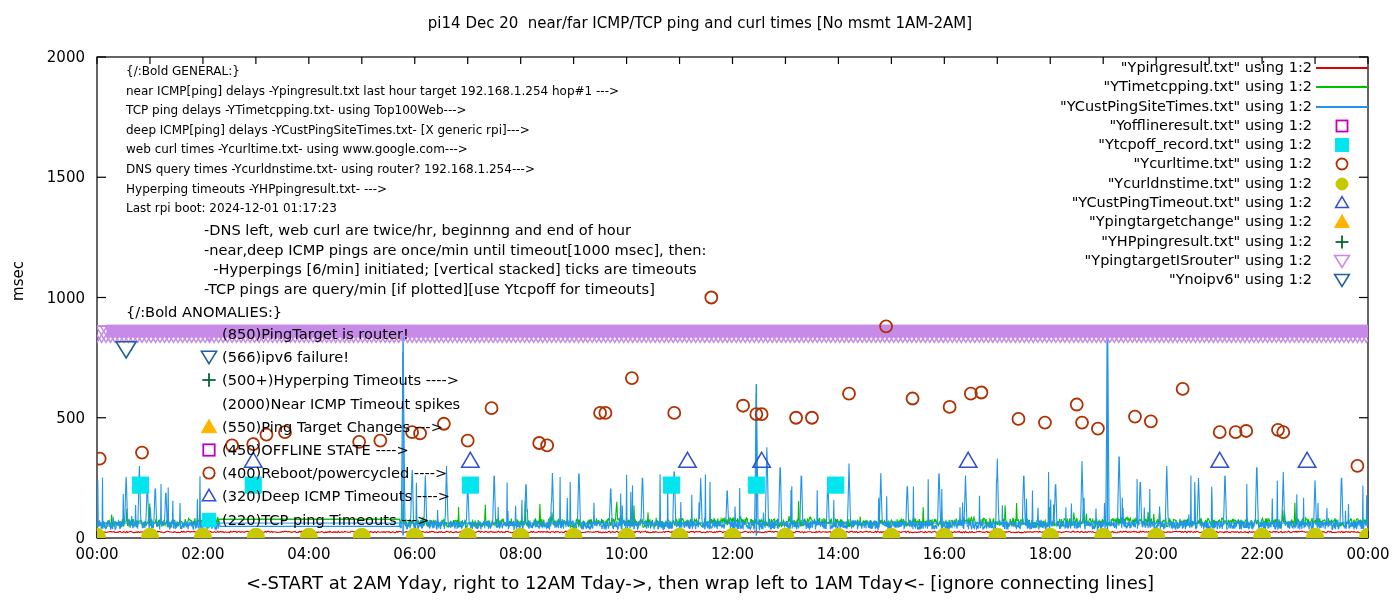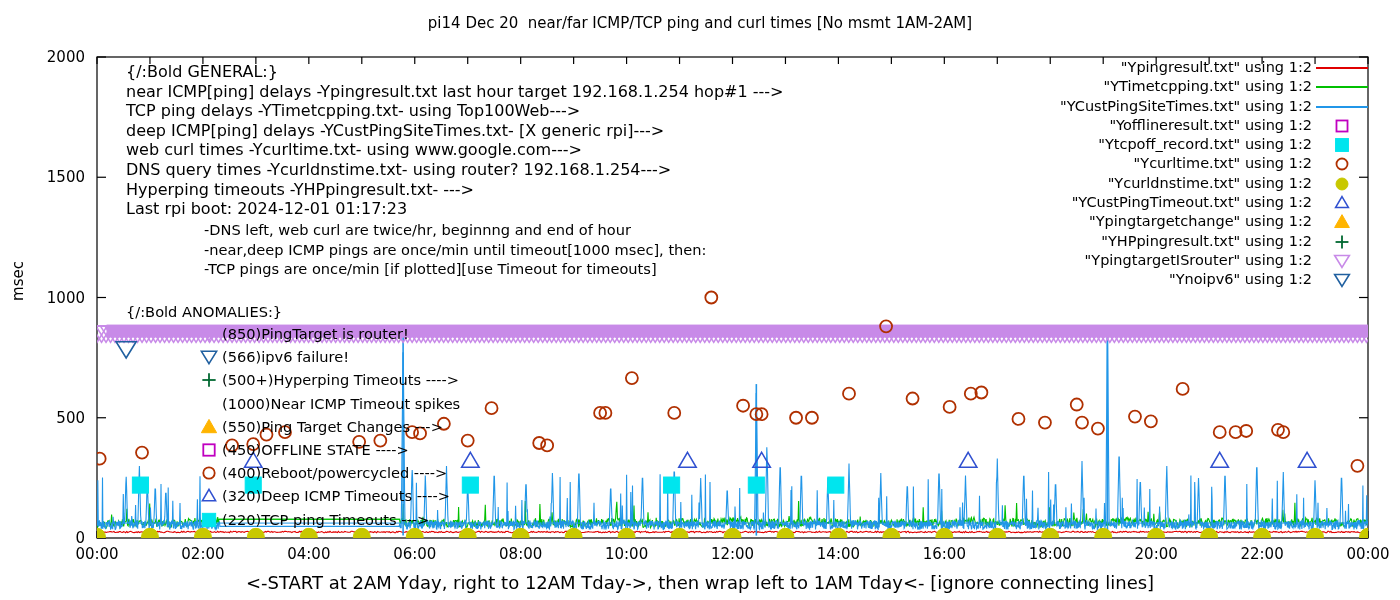--- a/index.html
+++ b/index.html
@@ -13,21 +13,21 @@
   #ylabel{left:-17px;top:272px;width:70px;text-align:center;font-size:15px;
           transform:rotate(-90deg);}
   #xcaption{left:0;top:572px;width:1400px;text-align:center;font-size:18px;white-space:pre;}
   
   #legend{left:960px;top:58px;width:410px;}
   .lg-row{position:relative;height:19.3px;}
   .lg-txt{position:absolute;right:58px;top:0;font-size:14.5px;white-space:pre;
           text-align:right;line-height:19.3px;}
   .lg-key{position:absolute;right:0;top:0;width:56px;height:19.3px;}
   
-  #general{left:126px;top:62px;font-size:16px;line-height:19.6px;white-space:pre;}
+  #general{left:126px;top:62px;font-size:12px;line-height:19.6px;white-space:pre;}
   #notes{left:204px;top:220px;font-size:14.6px;line-height:19.6px;white-space:pre;}
   #anom-title{left:126px;top:303px;font-size:14.6px;white-space:pre;}
   #anom-list{left:196px;top:322px;font-size:14.6px;line-height:23.2px;}
   .an-row{position:relative;height:23.2px;white-space:pre;}
   .an-key{position:absolute;left:0;top:0;width:26px;height:23.2px;}
   .an-txt{position:absolute;left:26px;top:0;line-height:23.2px;white-space:pre;}
 </style>
 </head>
 <body>
 
@@ -500,34 +500,34 @@
           <polygon points="1219.7166666666667,452.28999999999996 1228.4666666666667,467.28999999999996 1210.9666666666667,467.28999999999996" fill="none" stroke="#3050d0" stroke-width="1.5"></polygon>
           <polygon points="1307.0979166666668,452.28999999999996 1315.8479166666668,467.28999999999996 1298.3479166666668,467.28999999999996" fill="none" stroke="#3050d0" stroke-width="1.5"></polygon>
         </g>
       </g>
   </svg>
 
   <div class="abs" id="ylabel">msec</div>
   <div class="abs" id="xcaption">&lt;-START at 2AM Yday, right to 12AM Tday-&gt;, then wrap left to 1AM Tday&lt;- [ignore connecting lines]</div>
 
   <div class="abs" id="general"><div>{/:Bold GENERAL:}</div><div>near ICMP[ping] delays -Ypingresult.txt last hour target 192.168.1.254 hop#1 ---&gt;</div><div>TCP ping delays -YTimetcpping.txt- using Top100Web---&gt;</div><div>deep ICMP[ping] delays -YCustPingSiteTimes.txt- [X generic rpi]---&gt;</div><div>web curl times -Ycurltime.txt- using www.google.com---&gt;</div><div>DNS query times -Ycurldnstime.txt- using router? 192.168.1.254---&gt;</div><div>Hyperping timeouts -YHPpingresult.txt- ---&gt;</div><div>Last rpi boot: 2024-12-01 01:17:23</div></div>
-  <div class="abs" id="notes"><div>-DNS left, web curl are twice/hr, beginnng and end of hour</div><div>-near,deep ICMP pings are once/min until timeout[1000 msec], then:</div><div>-TCP pings are once/min [if plotted][use Timeout for timeouts]</div></div>
+  <div class="abs" id="notes"><div>-DNS left, web curl are twice/hr, beginnng and end of hour</div><div>-near,deep ICMP pings are once/min until timeout[1000 msec], then:</div><div>  -Hyperpings [6/min] initiated; [vertical stacked] ticks are timeouts</div><div>-TCP pings are query/min [if plotted][use Ytcpoff for timeouts]</div></div>
   <div class="abs" id="anom-title">{/:Bold ANOMALIES:}</div>
   <div class="abs" id="anom-list">
       <div class="an-row"><span class="an-key"><svg width="26" height="23">
             <polygon points="13,18.65 20.6,6.300000000000001 5.4,6.300000000000001" fill="none" stroke="#c88ae8" stroke-width="1.6"></polygon>
           </svg></span><span class="an-txt">(850)PingTarget is router!</span></div>
       <div class="an-row"><span class="an-key"><svg width="26" height="23">
             <polygon points="13,18.65 20.6,6.300000000000001 5.4,6.300000000000001" fill="none" stroke="#2060a0" stroke-width="1.6"></polygon>
           </svg></span><span class="an-txt">(566)ipv6 failure!</span></div>
       <div class="an-row"><span class="an-key"><svg width="26" height="23">
             <line x1="6.3500000000000005" y1="12" x2="19.65" y2="12" stroke="#006830" stroke-width="1.8"></line>
             <line x1="13" y1="5.3500000000000005" x2="13" y2="18.65" stroke="#006830" stroke-width="1.8"></line>
           </svg></span><span class="an-txt">(500+)Hyperping Timeouts ----&gt;</span></div>
-      <div class="an-row"><span class="an-key"></span><span class="an-txt">(1000)Near ICMP Timeout spikes</span></div>
+      <div class="an-row"><span class="an-key"></span><span class="an-txt">(2000)Near ICMP Timeout spikes</span></div>
       <div class="an-row"><span class="an-key"><svg width="26" height="23">
             <polygon points="13,4.4 20.6,17.7 5.4,17.7" fill="#ffb400" stroke="#ffb400"></polygon>
           </svg></span><span class="an-txt">(550)Ping Target Changes ---&gt;</span></div>
       <div class="an-row"><span class="an-key"><svg width="26" height="23">
             <rect x="7.300000000000001" y="6.300000000000001" width="11.399999999999999" height="11.399999999999999" fill="none" stroke="#c000c0" stroke-width="1.8"></rect>
           </svg></span><span class="an-txt">(450)OFFLINE STATE ----&gt;</span></div>
       <div class="an-row"><span class="an-key"><svg width="26" height="23">
             <circle cx="13" cy="12" r="5.699999999999999" fill="none" stroke="#b03000" stroke-width="1.8"></circle>
           </svg></span><span class="an-txt">(400)Reboot/powercycled ----&gt;</span></div>
       <div class="an-row"><span class="an-key"><svg width="26" height="23">

